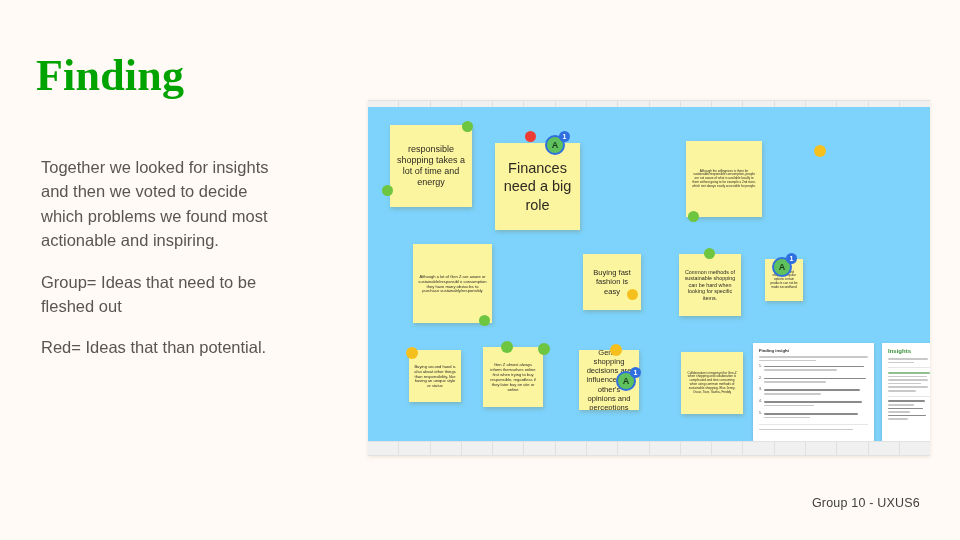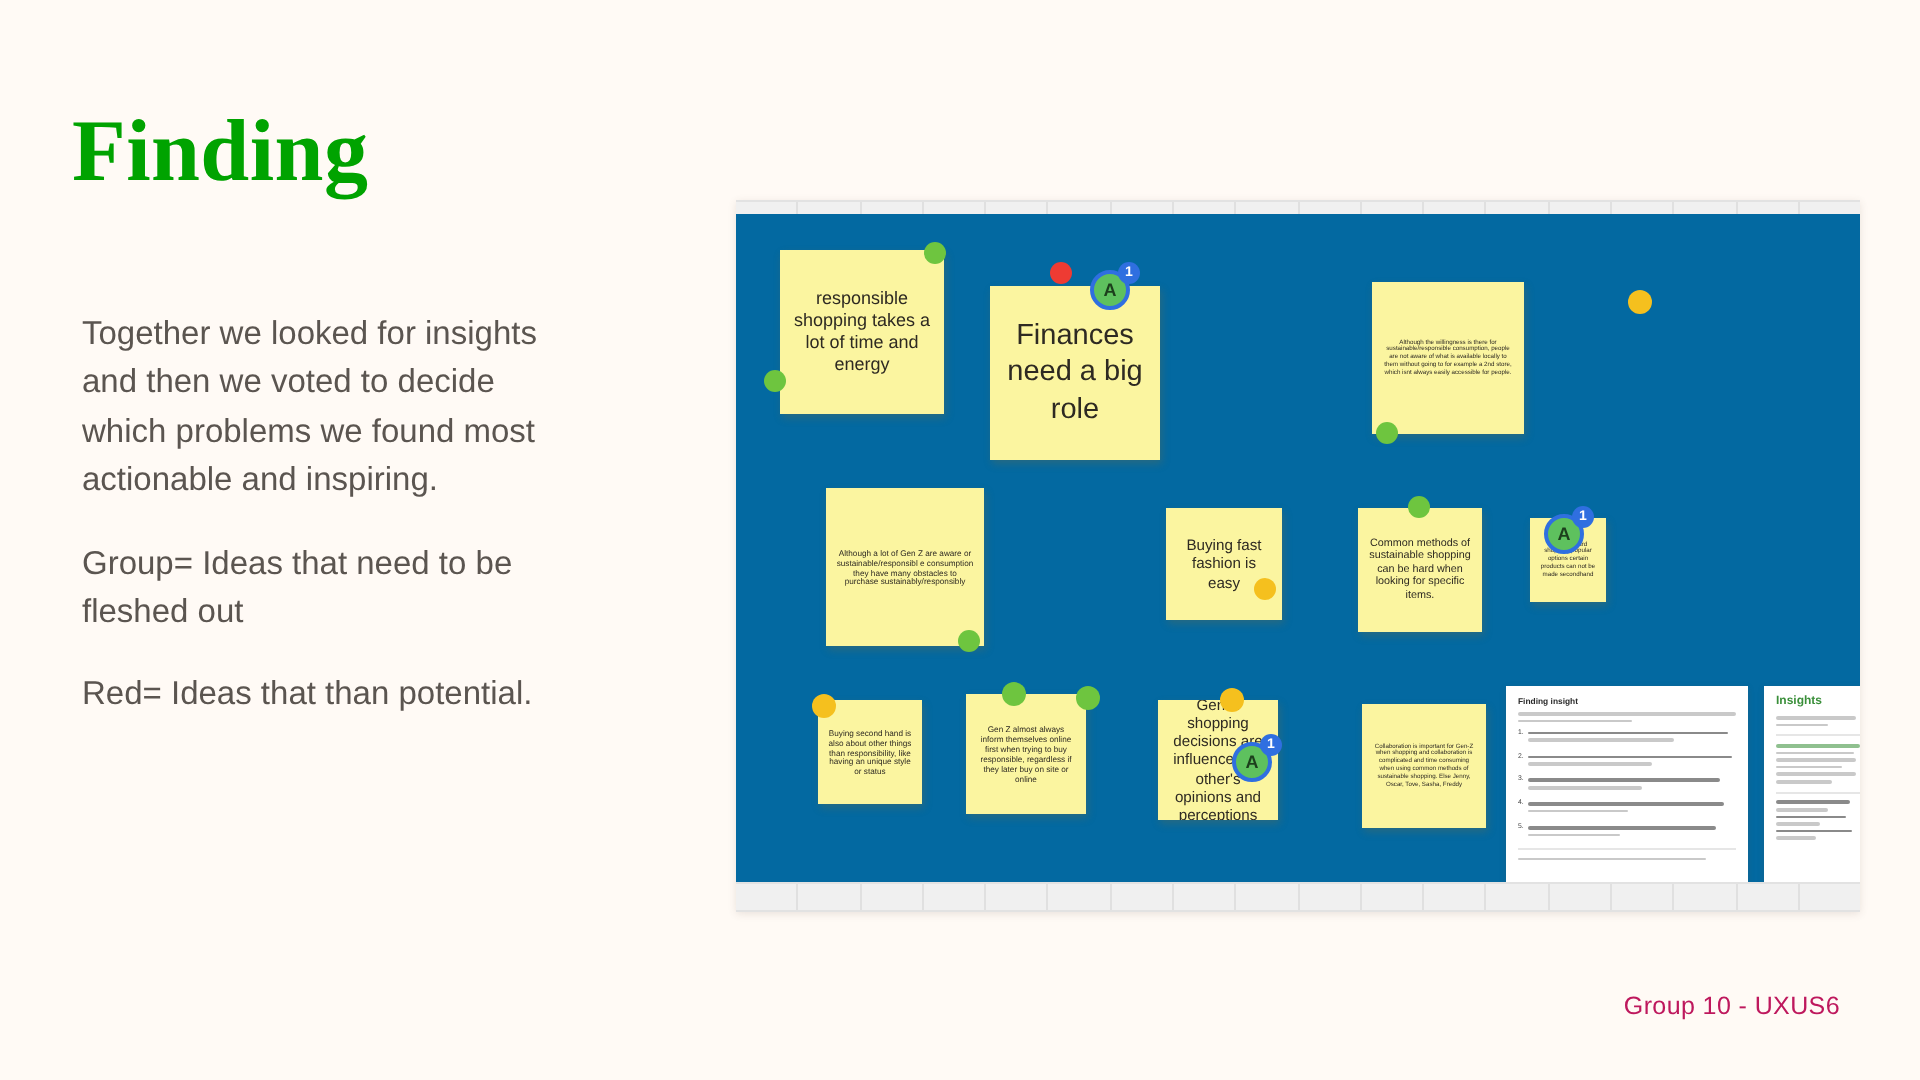--- a/index.html
+++ b/index.html
@@ -39,21 +39,21 @@
   #body-copy p {
     margin: 0 0 17px 0;
   }
   #body-copy p:last-child { margin-bottom: 0; }
 
   #footer-credit {
     position: absolute;
     right: 40px;
     bottom: 30px;
     font-size: 12.5px;
-    color: #be185d;
+    color: #404040;
     letter-spacing: 0.2px;
   }
 
   
   #whiteboard {
     position: absolute;
     left: 368px;
     top: 100px;
     width: 562px;
     height: 356px;
@@ -77,21 +77,21 @@
     border-right: 1px solid #e0e0e0;
   }
   .ruler .tick:last-child { border-right: none; }
 
   #board-canvas {
     position: absolute;
     left: 0;
     top: 7px;
     right: 0;
     bottom: 13px;
-    background: #0369a1;
+    background: #7dd3fc;
   }
 
   
   .note {
     position: absolute;
     background: #fbf5a0;
     box-shadow: 1px 2px 4px rgba(120,110,60,0.30);
     box-sizing: border-box;
     display: flex;
     align-items: center;

